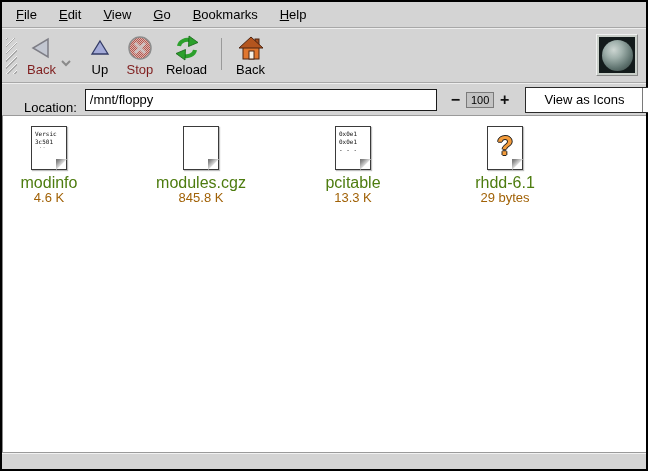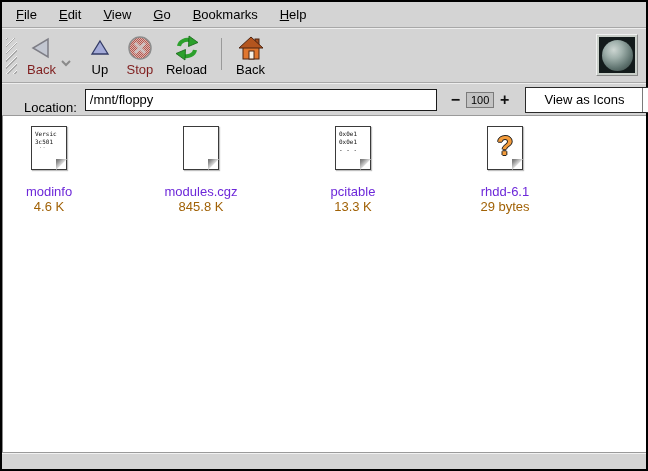--- a/index.html
+++ b/index.html
@@ -200,21 +200,21 @@
     letter-spacing: 0;
   }
   .doc-glyph {
     width: 100%; height: 100%;
     display: flex; align-items: center; justify-content: center;
     font-size: 27px; font-weight: bold;
     color: #f49c3c;
     text-shadow: -1px 0 0 #222, 1px 0 0 #222, 0 -1px 0 #222, 0 1px 0 #222;
     padding-bottom: 4px;
   }
-  .file-name { font-size: 13px; color: #6d28d9; margin-top: 14px; line-height: 15px; white-space: nowrap; }
+  .file-name { font-size: 16px; color: #4d7c0f; margin-top: 5px; line-height: 15px; white-space: nowrap; }
   .file-size { font-size: 13px; color: #a16207; line-height: 16px; white-space: nowrap; }
 
   
   .statusbar {
     height: 17px;
     background: #d4d4d4;
     border-top: 1px solid #9a9a9a;
     box-shadow: inset 0 1px 0 #f2f2f2;
     flex: 0 0 auto;
   }

